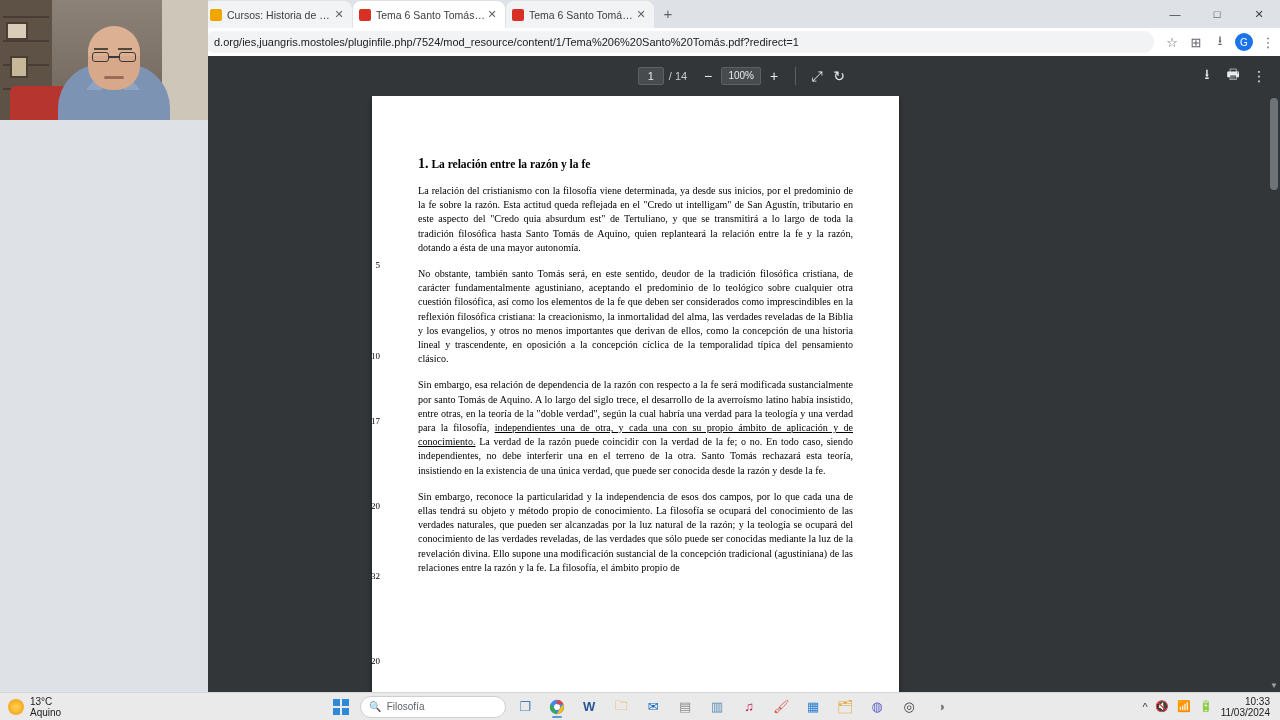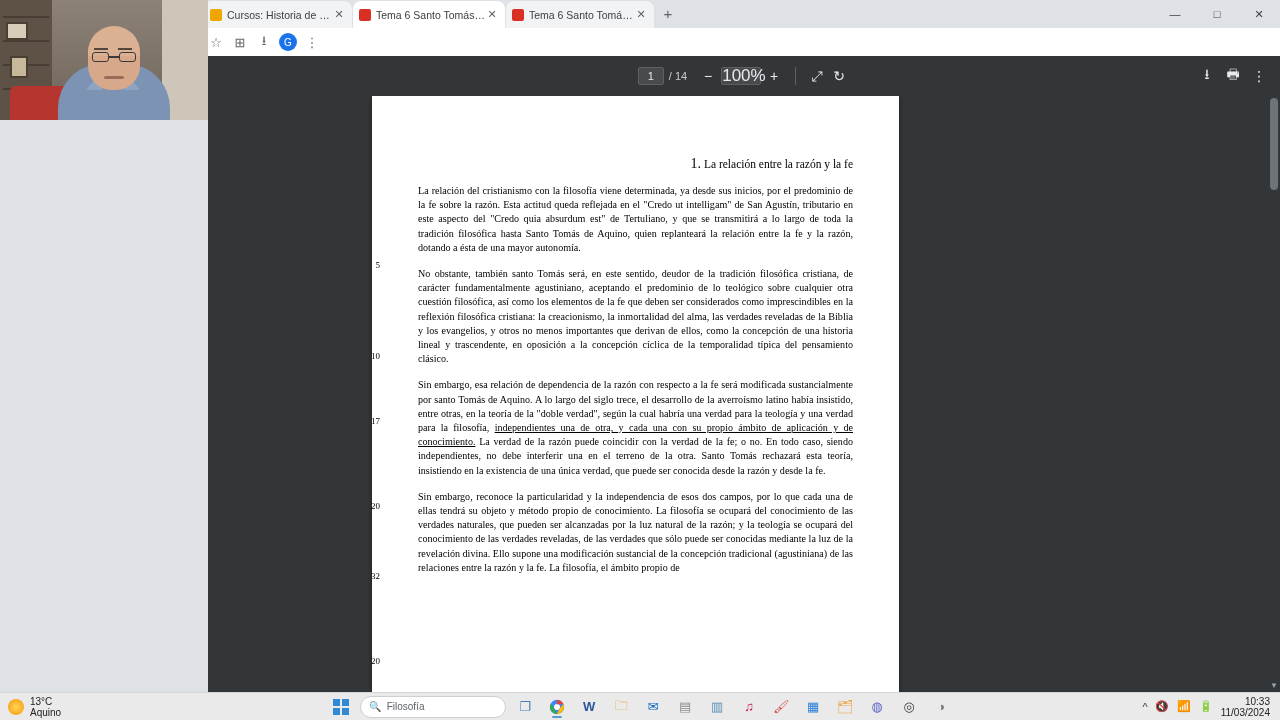--- a/index.html
+++ b/index.html
@@ -84,21 +84,21 @@
     width: 26px; height: 18px; font-size: 11px; text-align: center;
     line-height: 16px; border-radius: 2px;
   }
   .pagetotal { font-size: 11px; color: #c9ccce; margin: 0 10px 0 5px; }
   .zoombtn {
     width: 22px; height: 22px; display: flex; align-items: center; justify-content: center;
     font-size: 14px; color: #e8eaed;
   }
   .zoomval {
     background: #474b4e; border: 1px solid #5c6063; color: #e8eaed;
-    width: 40px; height: 18px; font-size: 17px; text-align: center;
+    width: 40px; height: 18px; font-size: 10px; text-align: center;
     line-height: 16px; border-radius: 2px; margin: 0 2px;
   }
   .tool-sep { width: 1px; height: 18px; background: #5c6063; margin: 0 10px; }
   .pdftoolbar .righttools {
     position: absolute; right: 8px; top: 0; height: 40px; display: flex; align-items: center;
   }
   .pdftoolbar .righttools div {
     width: 26px; height: 26px; display: flex; align-items: center; justify-content: center;
     font-size: 14px; color: #e8eaed;
   }
@@ -109,22 +109,22 @@
   .page {
     position: absolute; left: 164px; top: 0; width: 527px; height: 700px;
     background: #ffffff; box-shadow: 0 1px 4px rgba(0,0,0,.5);
     padding: 40px 46px 0 46px;
   }
   .doc-title {
     font-family: "Liberation Serif", serif; font-weight: bold;
     font-size: 15px; color: #000; margin: 16px 0 0 0;
   }
   .doc-h2 {
-    font-family: "Liberation Serif", serif; font-weight: normal;
-    font-size: 11.5px; color: #000; margin: 20px 0 0 0; text-align: right;
+    font-family: "Liberation Serif", serif; font-weight: bold;
+    font-size: 11.5px; color: #000; margin: 20px 0 0 0;
   }
   .doc-h2 .numlarge { font-size: 14px; }
   .para {
     position: relative;
     font-family: "Liberation Serif", serif;
     font-size: 10.1px; line-height: 14.2px; color: #000;
     text-align: justify; margin-top: 12px; hyphens: none;
   }
   .para u { text-decoration: underline; }
   .linenums {
@@ -256,20 +256,23 @@
       <div class="newtab">+</div>
 
       <div class="wincontrols">
         <div>—</div>
         <div>□</div>
         <div>✕</div>
       </div>
     </div>
 
     <div class="toolbar">
+      <div class="omnibox">
+        <span>d.org/ies,juangris.mostoles/pluginfile.php/7524/mod_resource/content/1/Tema%206%20Santo%20Tomás.pdf?redirect=1</span>
+      </div>
       <div class="tb-icon">☆</div>
       <div class="tb-icon">⊞</div>
       <div class="tb-icon">⭳</div>
       <div class="tb-icon blue">G</div>
       <div class="tb-icon">⋮</div>
     </div>
 
     <div class="pdfviewer">
       <div class="pdftoolbar">
         <div class="pagebox">1</div>

